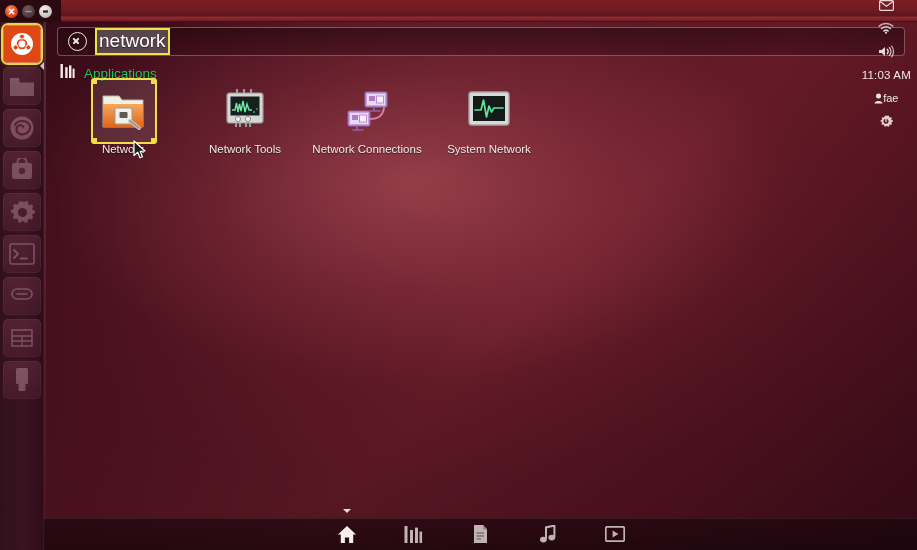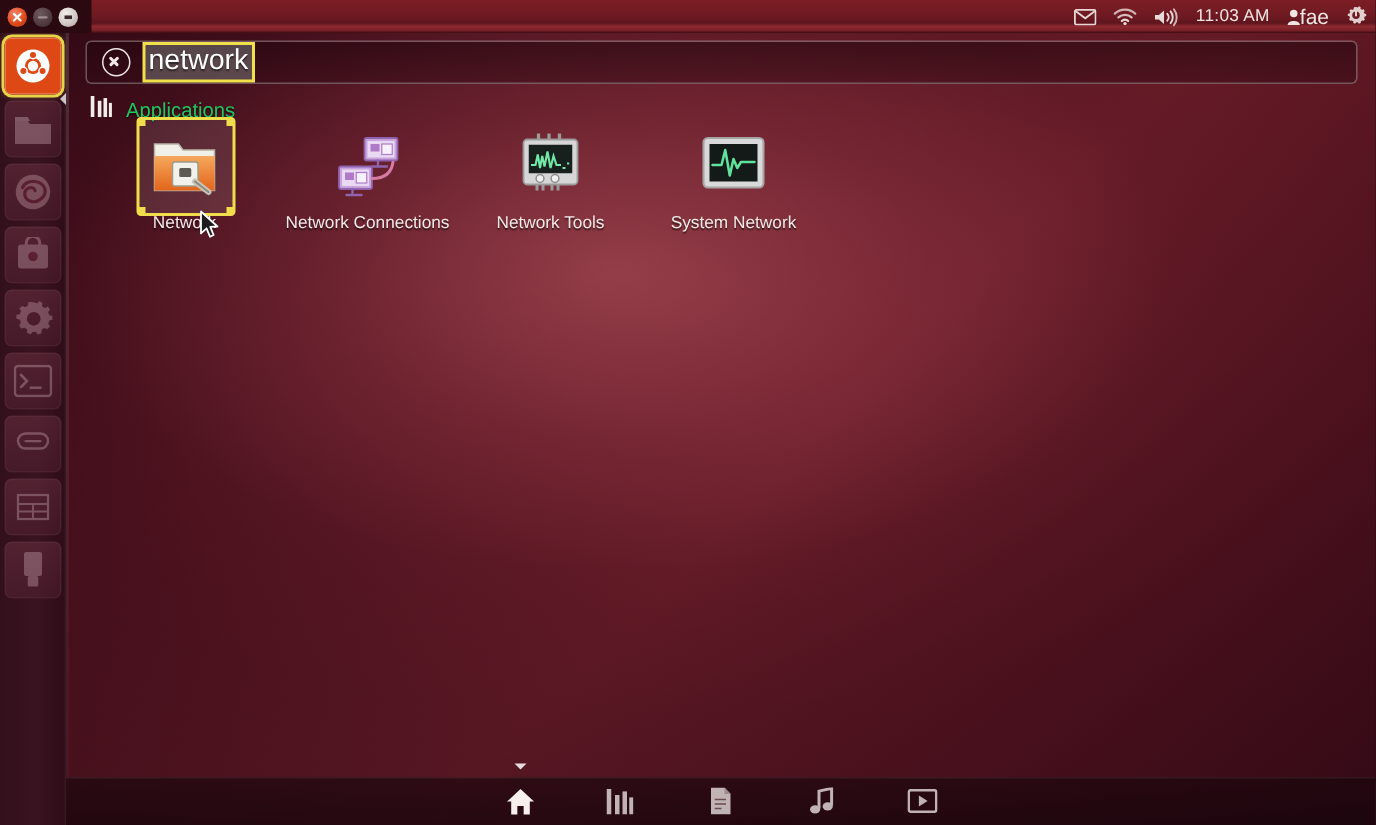--- a/index.html
+++ b/index.html
@@ -39,24 +39,24 @@
     box-shadow:inset 0 -1px 0 rgba(0,0,0,.35);
     z-index:40;
   }
   .panel-left{position:absolute;left:0;top:0;height:22px;width:56px;display:flex;align-items:center;gap:4px;padding-left:5px;background:#2b0911;}
   .wbtn{width:13px;height:13px;border-radius:50%;position:relative;flex:0 0 auto;}
   .wbtn-close{background:radial-gradient(circle at 36% 30%, #f4846a, #de4817 58%, #b63a10);}
   .wbtn-min{background:radial-gradient(circle at 36% 30%, #6d5a5e, #50393f 60%, #3c2a30);}
   .wbtn-max{background:radial-gradient(circle at 36% 30%, #f3eeea, #cfc6c2 60%, #a79c98);}
   .wbtn svg{position:absolute;left:0;top:0;}
 
-  .panel-right{position:absolute;right:6px;top:0;height:22px;display:flex;align-items:center;gap:11px;}
+  .panel-right{position:absolute;right:6px;top:0;height:22px;display:flex;align-items:center;gap:11px;flex-direction:column;}
   .tray-ico{display:flex;align-items:center;justify-content:center;opacity:.94;}
   .panel-clock{color:#f2e6e4;font-size:11.5px;letter-spacing:.2px;}
-  .panel-user{color:#f2e6e4;font-size:14px;display:flex;align-items:center;gap:0;}
+  .panel-user{color:#f2e6e4;font-size:11px;display:flex;align-items:center;gap:0;}
 
   
   .launcher{
     position:absolute;left:0;top:22px;width:44px;bottom:0;
     background:linear-gradient(90deg,#32101b 0%,#3a1320 55%,#2e0c18 100%);
     z-index:35;
     box-shadow:inset -1px 0 0 rgba(255,255,255,.05);
   }
   .lico{
     position:relative;width:38px;height:38px;margin:3px auto 4px auto;border-radius:5px;
@@ -317,55 +317,55 @@
           <path d="M31 35 L40 42" stroke="#c9c5b8" stroke-width="4" stroke-linecap="round"></path>
           <path d="M31 35 L40 42" stroke="#8f8c82" stroke-width="1.4" stroke-linecap="round"></path>
         </svg>
       </div>
       <div class="label">Network</div>
     </div>
 
     <div class="res">
       <div class="tile">
         <svg width="48" height="48" viewBox="0 0 48 48">
+          <path d="M16 3 V8 M23 3 V8 M30 3 V8" stroke="#9a9a9a" stroke-width="2.2"></path>
+          <rect x="6" y="7" width="36" height="30" rx="2.5" fill="#d6d6d6" stroke="#9b9b9b" stroke-width="1.2"></rect>
+          <rect x="9.5" y="10.5" width="29" height="19" fill="#17201c"></rect>
+          <path d="M11 24 L14 24 L15.5 17 L17 26 L18.5 18 L20 25 L22 15 L24 26 L26 18 L28 24 L31 24" fill="none" stroke="#6fe8a8" stroke-width="1.4"></path>
+          <path d="M32 26 H34 M35 23 H36.5" stroke="#6fe8a8" stroke-width="1.2"></path>
+          <circle cx="17" cy="33" r="2.6" fill="#f0f0f0" stroke="#8e8e8e" stroke-width="1"></circle>
+          <circle cx="27" cy="33" r="2.6" fill="#f0f0f0" stroke="#8e8e8e" stroke-width="1"></circle>
+          <path d="M15 37 V41 M19 37 V41 M25 37 V41 M29 37 V41" stroke="#9a9a9a" stroke-width="2"></path>
+        </svg>
+      </div>
+      <div class="label">Network Tools</div>
+    </div>
+
+    <div class="res">
+      <div class="tile">
+        <svg width="48" height="48" viewBox="0 0 48 48">
           <rect x="22" y="6" width="22" height="15" rx="1.5" fill="#c9a4dc" stroke="#8f63ad" stroke-width="1.2"></rect>
           <rect x="24" y="8" width="18" height="11" fill="#e9d9f2"></rect>
           <rect x="26" y="10" width="6" height="5" fill="#b07ac9"></rect>
           <rect x="33.5" y="10" width="7" height="7" fill="#f7f1fb" stroke="#b07ac9" stroke-width=".8"></rect>
           <path d="M31 21 V24 M27 25 H37" stroke="#8f63ad" stroke-width="1.6" stroke-linecap="round"></path>
           <rect x="5" y="25" width="22" height="15" rx="1.5" fill="#c9a4dc" stroke="#8f63ad" stroke-width="1.2"></rect>
           <rect x="7" y="27" width="18" height="11" fill="#e9d9f2"></rect>
           <rect x="9" y="29" width="6" height="5" fill="#b07ac9"></rect>
           <rect x="16.5" y="29" width="7" height="7" fill="#f7f1fb" stroke="#b07ac9" stroke-width=".8"></rect>
           <path d="M14 40 V43 M10 44 H20 " stroke="#8f63ad" stroke-width="1.6" stroke-linecap="round"></path>
           <path d="M27 33 C35 33 40 30 41 22" fill="none" stroke="#d77aa6" stroke-width="2" stroke-linecap="round"></path>
         </svg>
       </div>
       <div class="label">Network Connections</div>
     </div>
 
     <div class="res">
       <div class="tile">
         <svg width="48" height="48" viewBox="0 0 48 48">
-          <path d="M16 3 V8 M23 3 V8 M30 3 V8" stroke="#9a9a9a" stroke-width="2.2"></path>
-          <rect x="6" y="7" width="36" height="30" rx="2.5" fill="#d6d6d6" stroke="#9b9b9b" stroke-width="1.2"></rect>
-          <rect x="9.5" y="10.5" width="29" height="19" fill="#17201c"></rect>
-          <path d="M11 24 L14 24 L15.5 17 L17 26 L18.5 18 L20 25 L22 15 L24 26 L26 18 L28 24 L31 24" fill="none" stroke="#6fe8a8" stroke-width="1.4"></path>
-          <path d="M32 26 H34 M35 23 H36.5" stroke="#6fe8a8" stroke-width="1.2"></path>
-          <circle cx="17" cy="33" r="2.6" fill="#f0f0f0" stroke="#8e8e8e" stroke-width="1"></circle>
-          <circle cx="27" cy="33" r="2.6" fill="#f0f0f0" stroke="#8e8e8e" stroke-width="1"></circle>
-          <path d="M15 37 V41 M19 37 V41 M25 37 V41 M29 37 V41" stroke="#9a9a9a" stroke-width="2"></path>
-        </svg>
-      </div>
-      <div class="label">Network Tools</div>
-    </div>
-
-    <div class="res">
-      <div class="tile">
-        <svg width="48" height="48" viewBox="0 0 48 48">
           <rect x="4" y="6" width="40" height="33" rx="3" fill="#d9d9d9" stroke="#a5a5a5" stroke-width="1.4"></rect>
           <rect x="8" y="10" width="32" height="25" fill="#141a18"></rect>
           <path d="M10 24 H16 L18.5 14 L21.5 31 L24 20 L26.5 26 L29 22 L38 22" fill="none" stroke="#5fe39c" stroke-width="1.7" stroke-linejoin="round" stroke-linecap="round"></path>
         </svg>
       </div>
       <div class="label">System Network</div>
     </div>
   </div>
 
   <div class="dashbar">

